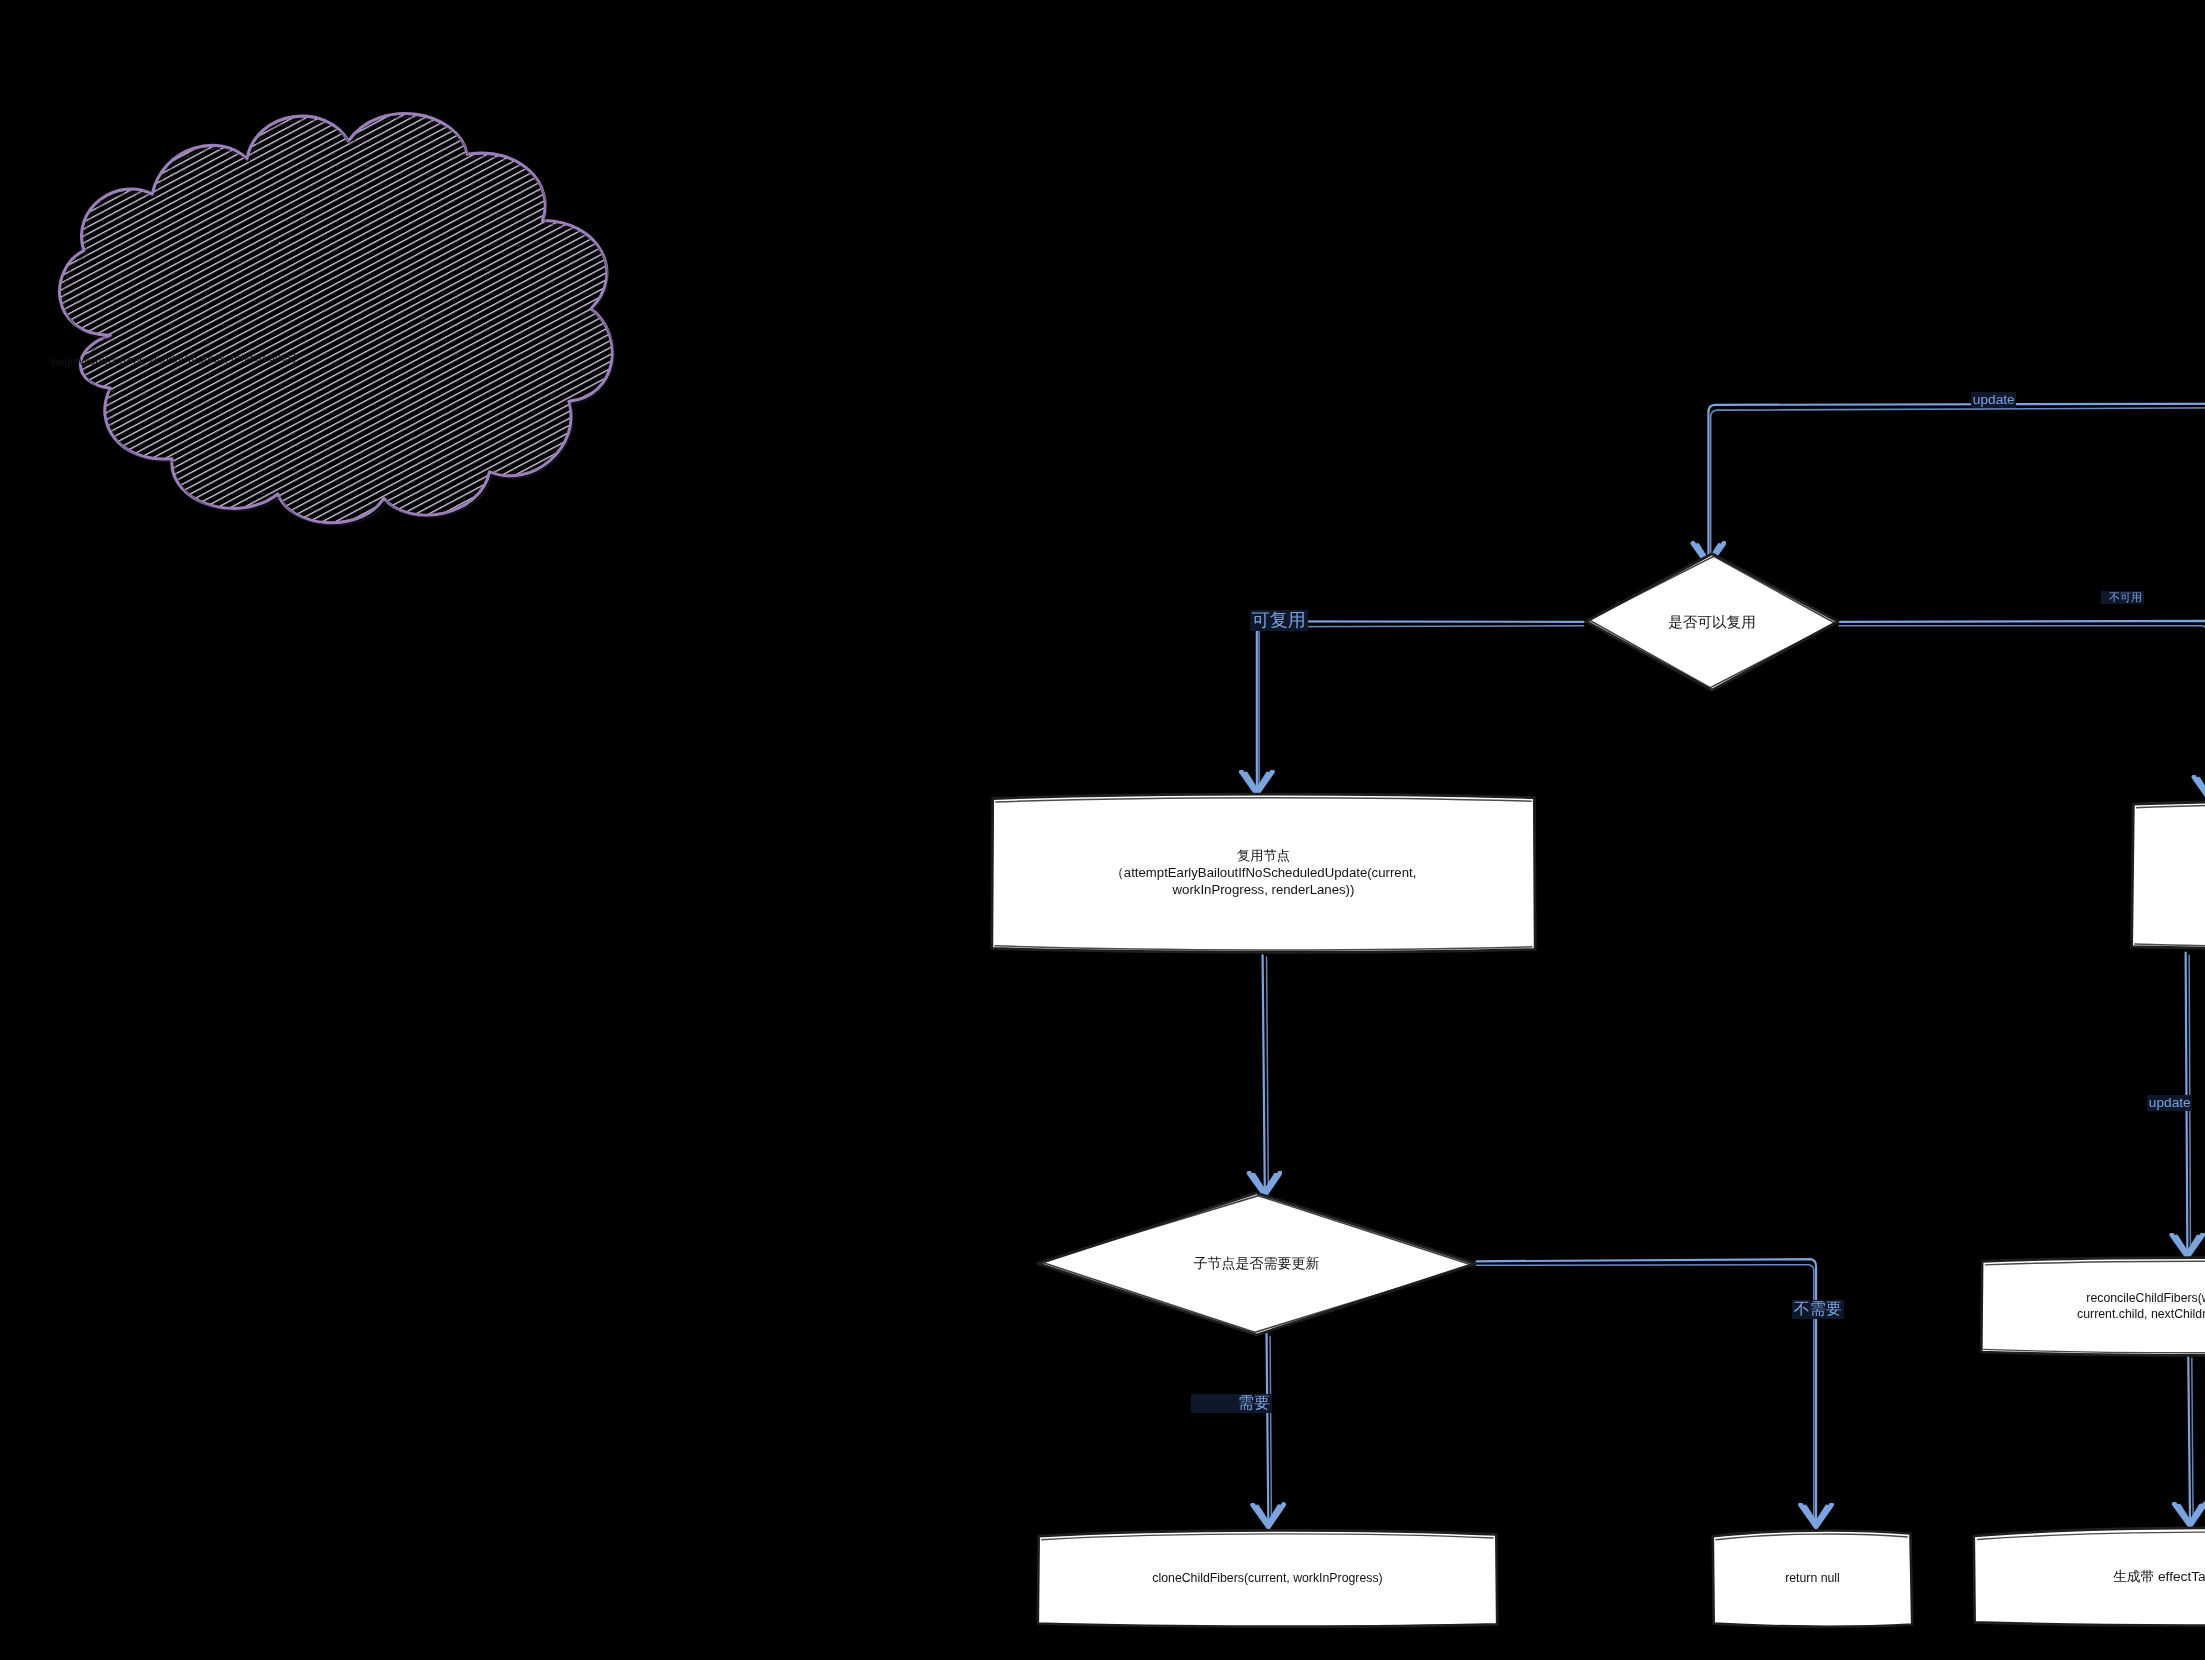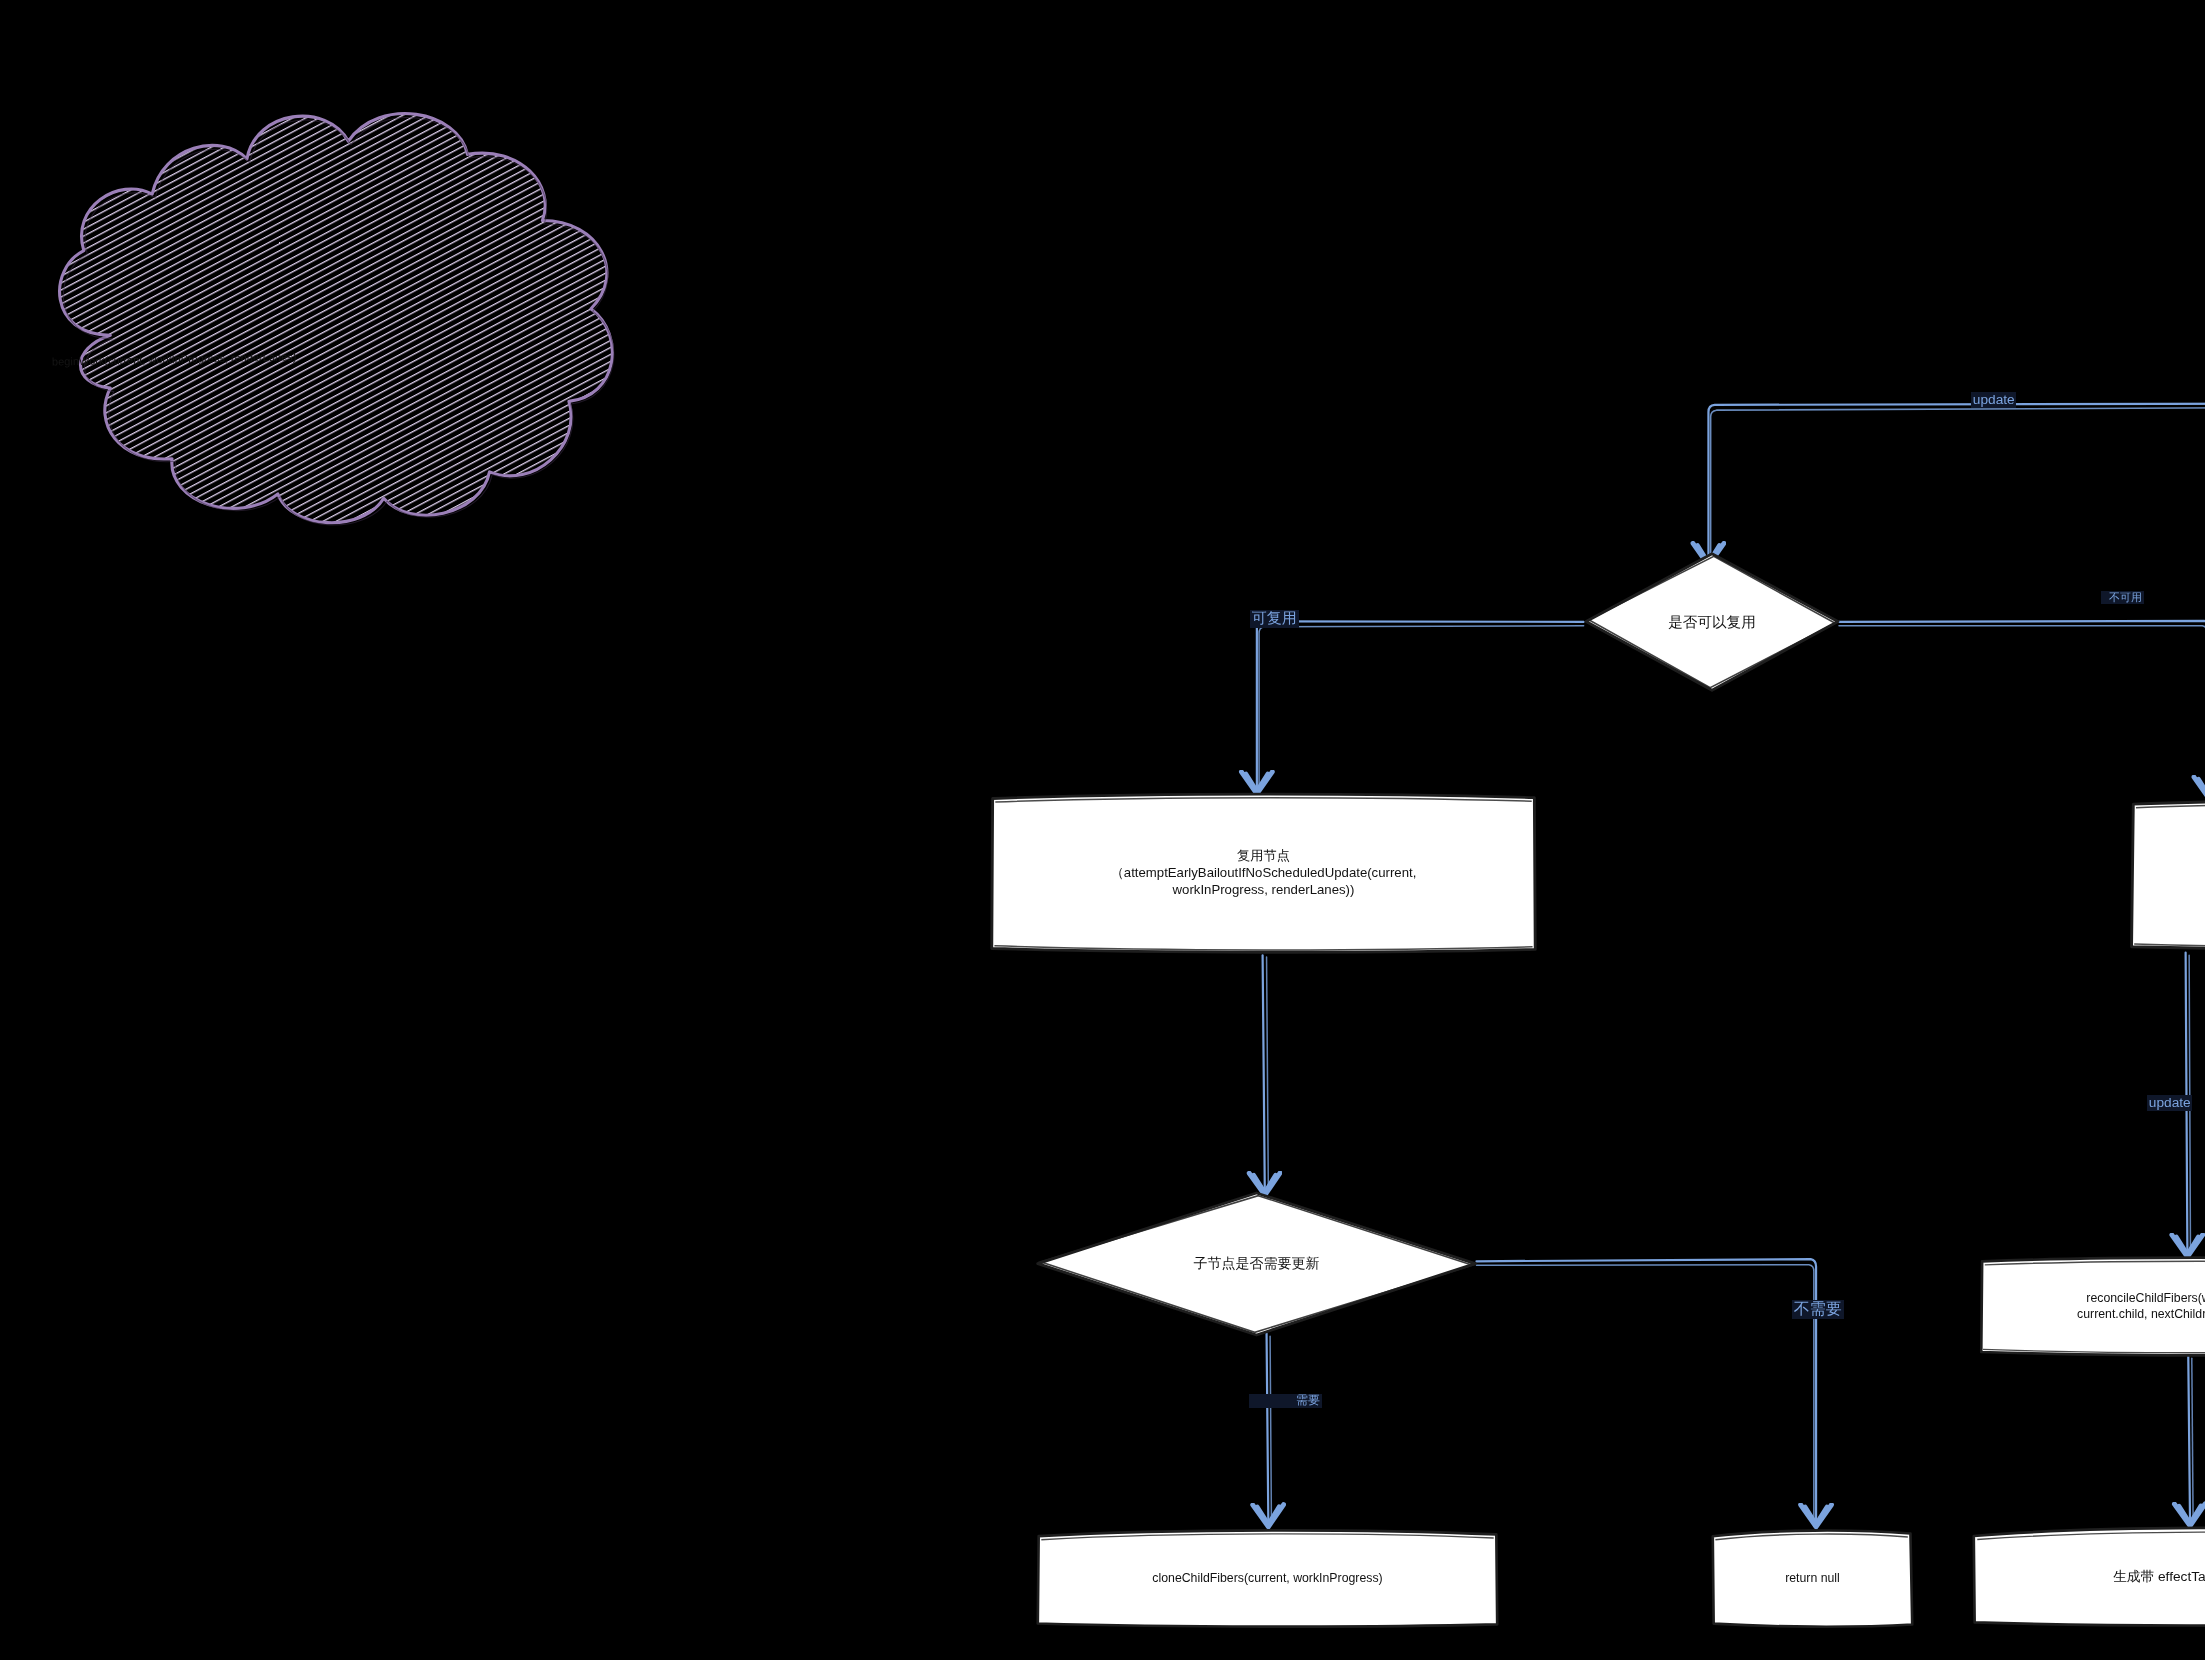--- a/index.html
+++ b/index.html
@@ -184,20 +184,20 @@
   <div class="node" style="left:1972px;top:1527px;width:441px;height:100px;">
     <svg style="position:absolute;left:0;top:0;width:441px;height:100px;overflow:visible;" viewBox="0 0 1000 226" width="441" height="100">
       <path d="M4,20 C300,-4 740,-2 994,12 L996,218 C700,226 280,224 6,216 Z" fill="#ffffff" stroke="#1e1e1e" stroke-width="6" stroke-linejoin="round"></path>
       <path d="M12,28 C310,6 742,8 988,20" fill="none" stroke="#1e1e1e" stroke-width="3.2" opacity=".8"></path>
     </svg>
     <div class="node-label" style="font-size:13.7px;">生成带 effectTag 的子节点</div>
   </div>
 
   <div class="edge-label lab-blue" style="left:1971px;top:392px;font-size:13.7px;">update</div>
 
-  <div class="edge-label lab-blue" style="left:1250px;top:610px;font-size:15px;">可复用</div>
+  <div class="edge-label lab-blue" style="left:1250px;top:610px;font-size:18px;">可复用</div>
   <div class="edge-label lab-blue" style="left:2101px;top:591px;font-size:11px;padding-left:8px;">不可用</div>
-  <div class="edge-label lab-blue" style="left:1249px;top:1394px;font-size:12px;padding-left:47px;">需要</div>
+  <div class="edge-label lab-blue" style="left:1191px;top:1394px;font-size:16px;padding-left:47px;">需要</div>
   <div class="edge-label lab-blue" style="left:1792px;top:1300px;font-size:16px;">不需要</div>
   <div class="edge-label lab-blue" style="left:2147px;top:1095px;font-size:13.7px;">update</div>
 
 </div>
 
 
 </body></html>

